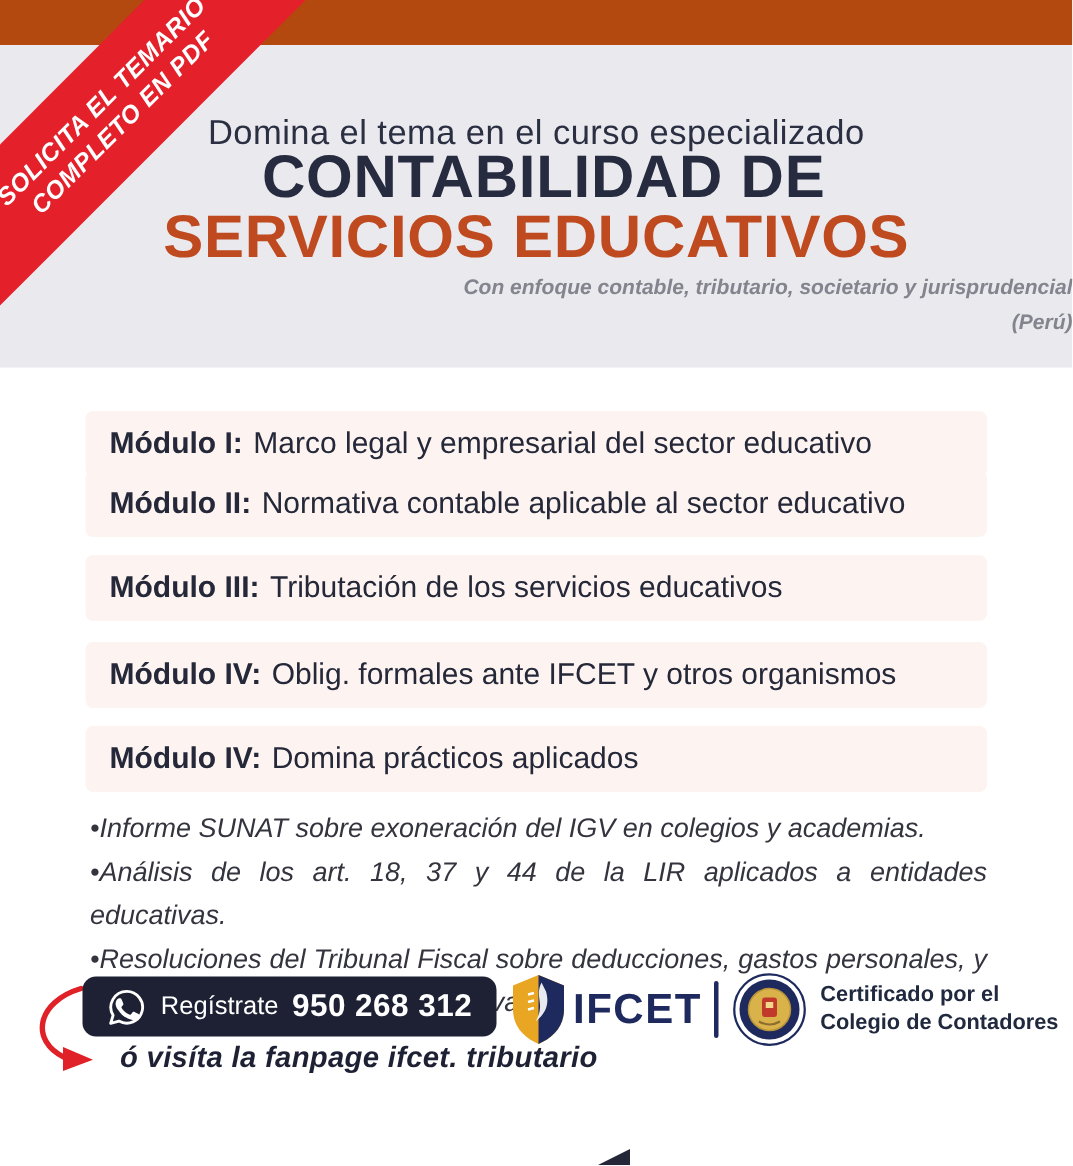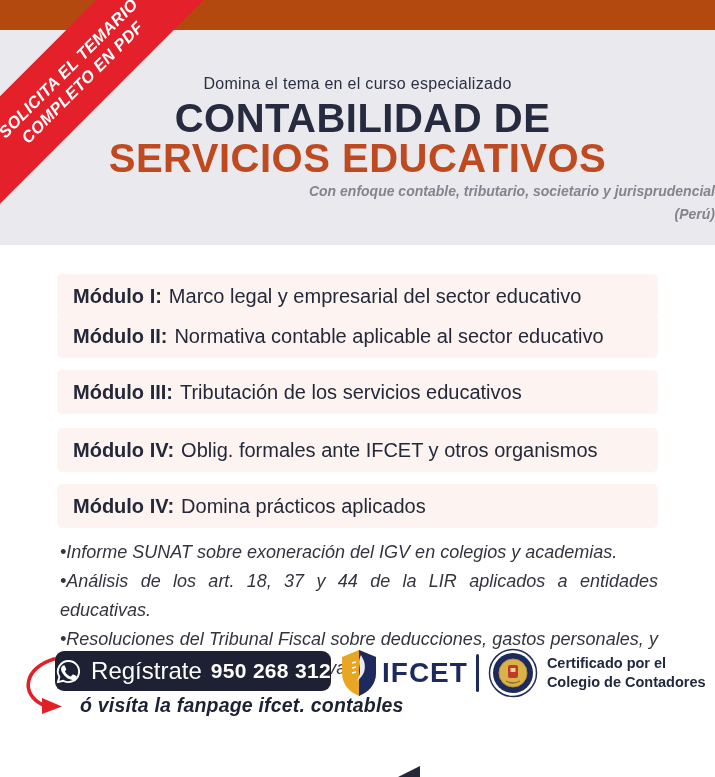--- a/index.html
+++ b/index.html
@@ -5,21 +5,21 @@
   * { margin:0; padding:0; box-sizing:border-box; }
   html,body { width:715px; height:777px; }
   body { font-family:"Liberation Sans", sans-serif; background:#ffffff; }
   .canvas { position:relative; width:715px; height:777px; background:#ffffff; overflow:hidden; }
 
   
   .top-bar { position:absolute; left:0; top:0; width:715px; height:30px; background:#b3490f; }
 
   
   .header { position:absolute; left:0; top:30px; width:715px; height:215px; background:#e9e9ee; }
-  .kicker { position:absolute; top:45px; width:100%; text-align:center; font-size:16px; letter-spacing:.3px; color:#2b2f42; }
+  .kicker { position:absolute; top:45px; width:100%; text-align:center; font-size:23px; letter-spacing:.3px; color:#2b2f42; }
   .title1 { position:absolute; top:66px; width:100%; text-align:center; font-size:40px; font-weight:800; letter-spacing:.5px; color:#262b3f;padding-left:10px; }
   .title2 { position:absolute; top:106px; width:100%; text-align:center; font-size:40px; font-weight:800; letter-spacing:.5px; color:#bf4a20; }
   .subtitle { position:absolute; top:150px; width:100%; text-align:right; font-size:14px; font-style:italic; font-weight:700; color:#84848e; line-height:23px; }
 
   
   .ribbon { position:absolute; left:-85px; top:37px; width:320px; height:76px; background:#e4202a;
             transform:rotate(-45deg); z-index:5; display:flex; flex-direction:column; justify-content:center;
             text-align:center; color:#ffffff; font-style:italic; font-weight:800; font-size:16.5px;
             line-height:20px; letter-spacing:.4px; cursor:pointer; }
 
@@ -30,21 +30,21 @@
   .m1 { top:274px; } .m2 { top:314px; } .m3 { top:370px; } .m4 { top:428px; } .m5 { top:484px; }
 
   
   .bullets { position:absolute; left:60px; top:538px; width:598px; font-size:18px; font-style:italic;
              font-weight:400; color:#34343f; line-height:29px; text-align:justify; }
 
   
   .wa-button { position:absolute; left:55px; top:651px; width:276px; height:40px; background:#1d2133;
                border-radius:9px; display:flex; align-items:center; justify-content:center; gap:9px;
                color:#ffffff; cursor:pointer; z-index:3; }
-  .wa-button .wa-label { font-size:24px; font-weight:400; }
+  .wa-button .wa-label { font-size:17px; font-weight:400; }
   .wa-button .wa-number { font-size:21px; font-weight:800; letter-spacing:.3px; }
   .wa-icon { width:27px; height:27px; flex:0 0 auto; }
 
   
   .arrow-svg { position:absolute; left:18px; top:656px; width:66px; height:64px; z-index:2; }
 
   
   .fanpage { position:absolute; left:80px; top:694px; font-size:19.5px; font-style:italic; font-weight:700;
              color:#1d2133; letter-spacing:.2px; cursor:pointer; }
 
@@ -114,21 +114,21 @@
 
   <div class="wa-button">
     <svg class="wa-icon" viewBox="0 0 24 24">
       <path d="M12 2.6a9.4 9.4 0 0 0-8.1 14.2L2.5 21.5l4.9-1.3A9.4 9.4 0 1 0 12 2.6z" fill="none" stroke="#ffffff" stroke-width="1.7" stroke-linejoin="round"></path>
       <path d="M8.9 7.3c-.25-.6-.5-.62-.75-.63-.2-.01-.42-.01-.65-.01s-.6.09-.92.42c-.32.33-1.2 1.17-1.2 2.85s1.23 3.3 1.4 3.53c.17.23 2.37 3.8 5.85 5.18 2.9 1.14 3.49.91 4.12.85.63-.06 2.03-.83 2.32-1.63.29-.8.29-1.49.2-1.63-.09-.14-.32-.23-.66-.4-.35-.17-2.03-1-2.35-1.12-.32-.11-.55-.17-.78.18-.23.34-.9 1.12-1.1 1.35-.2.23-.4.26-.75.09-.34-.17-1.45-.54-2.77-1.71-1.02-.91-1.71-2.04-1.91-2.38-.2-.34-.02-.53.15-.7.15-.15.34-.4.52-.6.17-.2.23-.35.34-.57.11-.23.06-.43-.03-.6-.09-.17-.75-1.86-1.06-2.47z" fill="#ffffff"></path>
     </svg>
     <span class="wa-label">Regístrate</span>
     <span class="wa-number">950 268 312</span>
   </div>
 
-  <div class="fanpage">ó visíta la fanpage ifcet. contables</div>
+  <div class="fanpage">ó visíta la fanpage ifcet. tributario</div>
 
   <div class="brand-row">
     <svg width="38" height="48" viewBox="0 0 38 48">
       <path d="M19 1 L36 8 V24 C36 36 28 43 19 47 C10 43 2 36 2 24 V8 Z" fill="#e8a623"></path>
       <path d="M19 1 L36 8 V24 C36 36 28 43 19 47 Z" fill="#1e2a5e"></path>
       <path d="M21 6 C16 16 24 20 17 32 C22 28 27 22 24 12 Z" fill="#ffffff" opacity="0.9"></path>
       <path d="M12 14 L16 13 M12 19 L16 18 M12 24 L16 23" stroke="#ffffff" stroke-width="1.6"></path>
     </svg>
     <span class="brand-name">IFCET</span>
     <span class="brand-pipe"></span>

